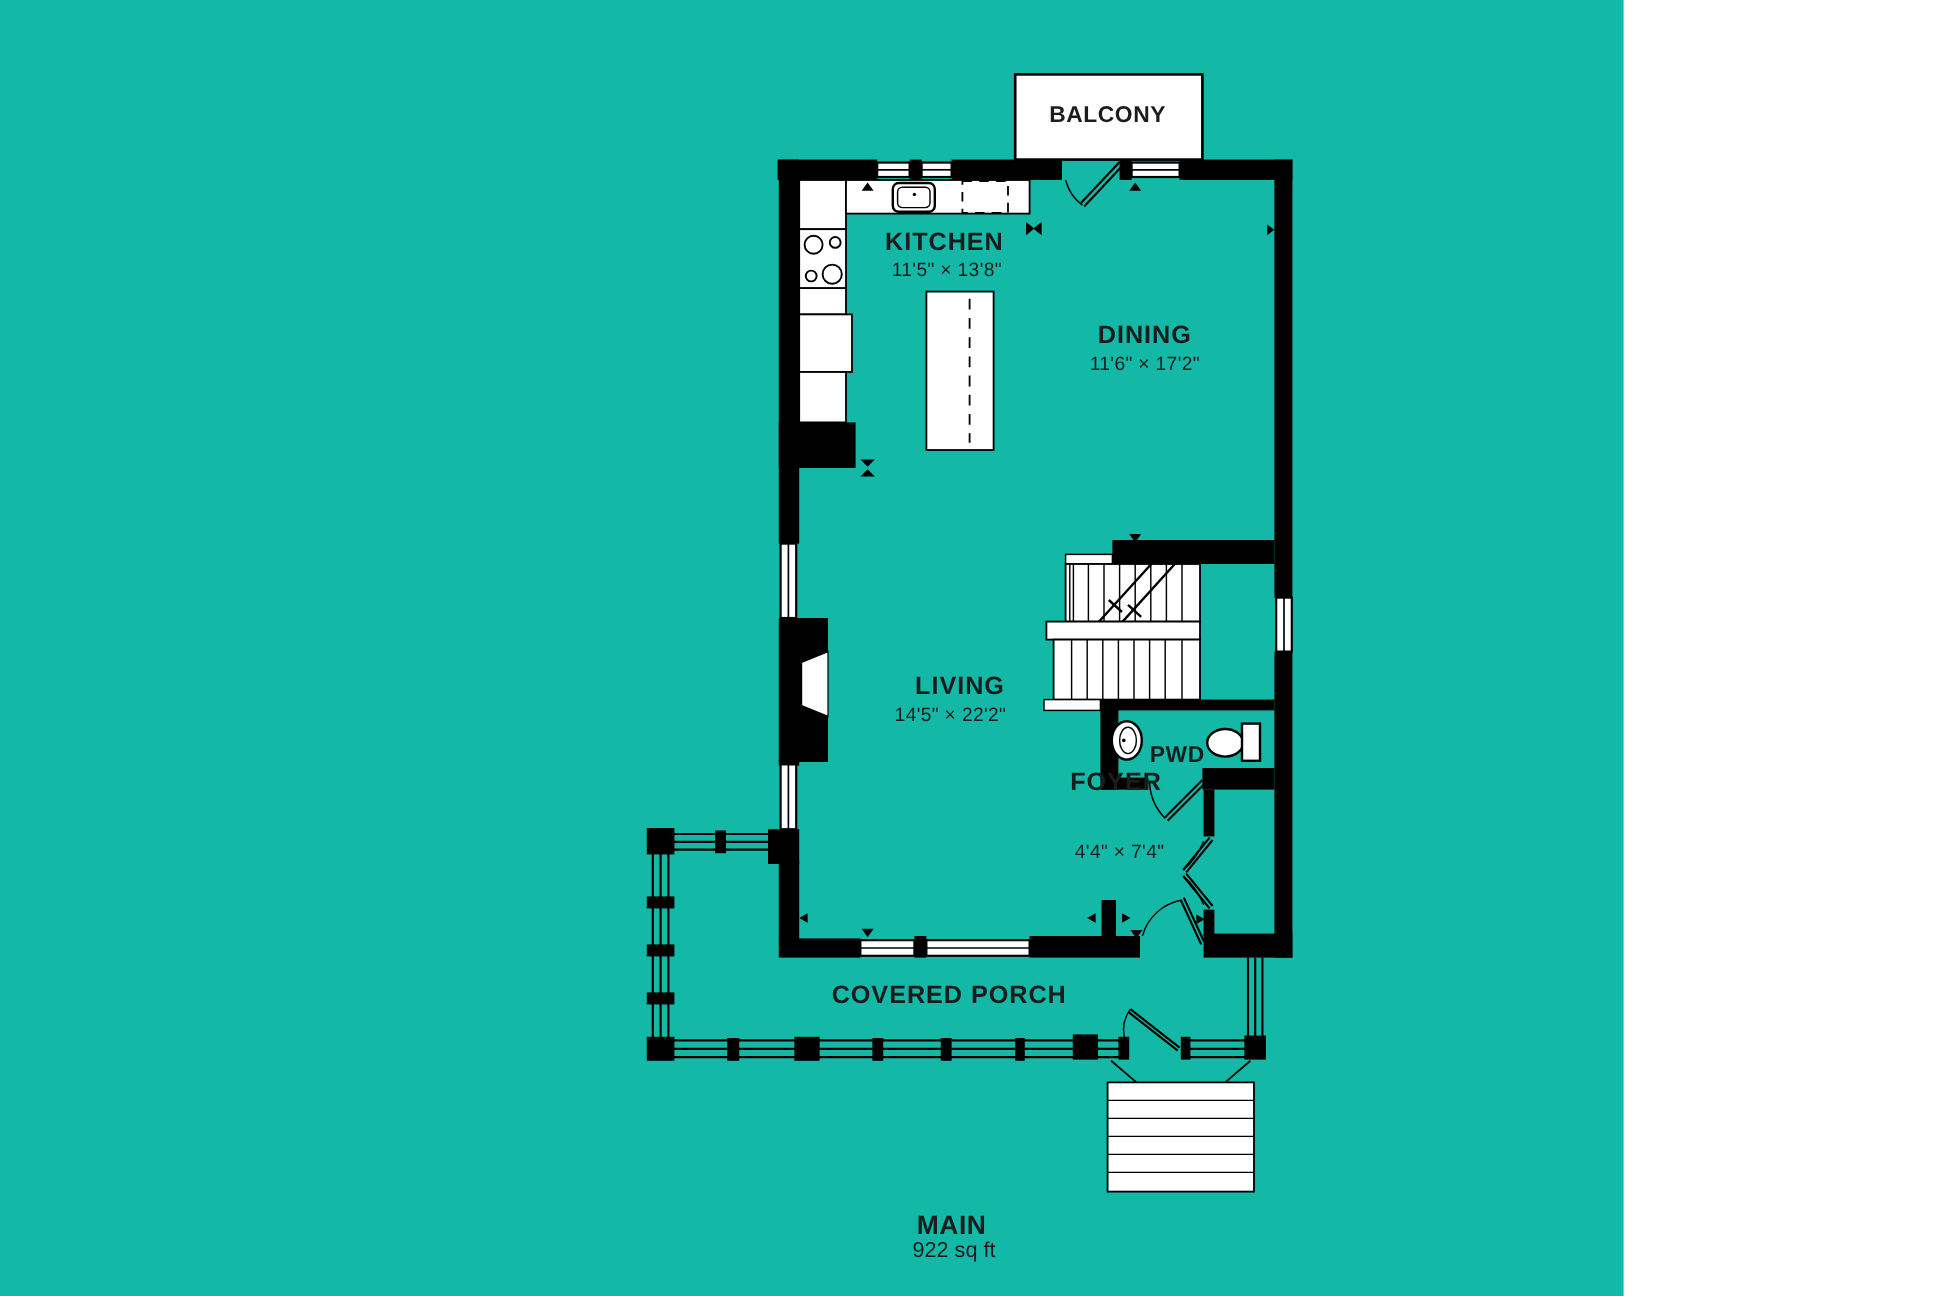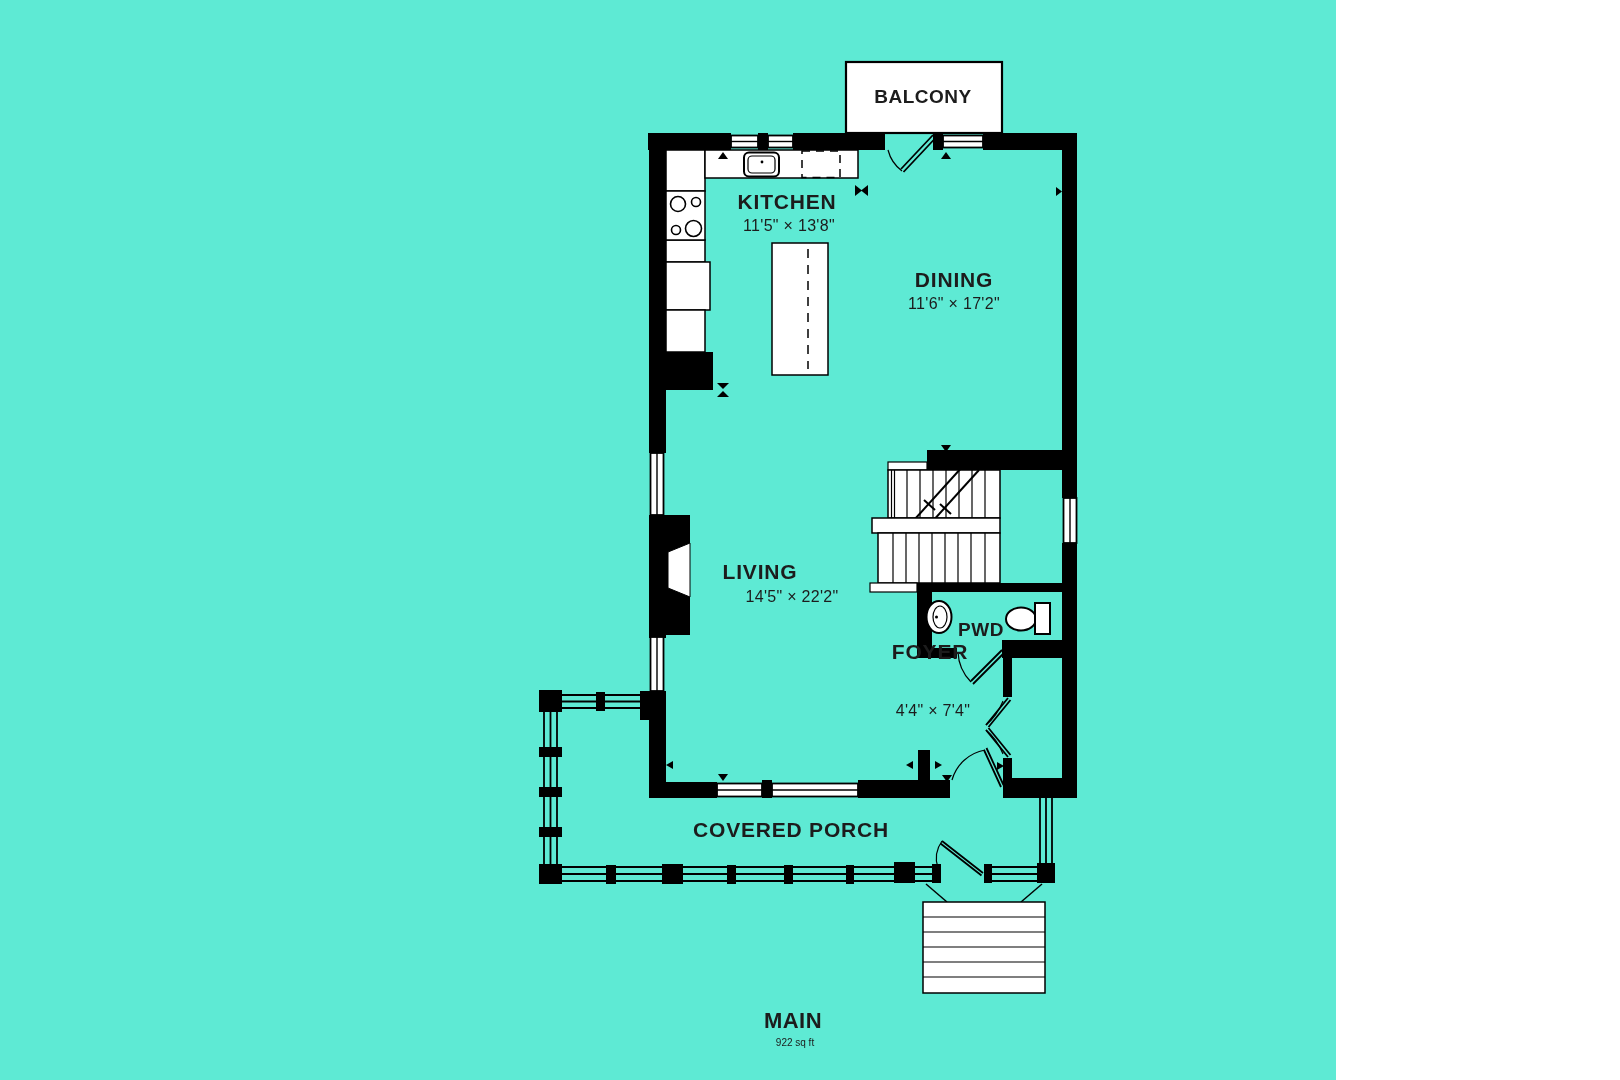--- a/index.html
+++ b/index.html
@@ -1,24 +1,24 @@
 <!DOCTYPE html>
 <html><head>
 <meta charset="utf-8">
 <style>
   html,body{margin:0;padding:0;background:#ffffff;}
-  .canvas{position:relative;width:1336px;height:1080px;background:#5eead4;overflow:hidden;
-          font-family:"Liberation Sans","DejaVu Sans",sans-serif;}
+  .canvas{position:relative;width:1336px;height:1080px;background:#14b8a6;overflow:hidden;
+          font-family:"Liberation Sans","DejaVu Sans",sans-serif;padding-left:17px;}
   svg{position:absolute;left:0;top:0;}
   .lbl{position:absolute;transform:translate(-50%,-50%);color:#1c1c1c;white-space:nowrap;text-align:center;}
   .room{font-size:21px;font-weight:600;letter-spacing:0.8px;}
   .dims{font-size:16px;font-weight:400;letter-spacing:0.3px;}
   .small-room{font-size:19px;font-weight:600;letter-spacing:0.5px;}
   .floor{font-size:22px;font-weight:600;letter-spacing:0.5px;}
-  .area{font-size:10px;font-weight:400;}
+  .area{font-size:18px;font-weight:400;}
 </style>
 </head>
 <body>
 
 <div class="canvas">
 
 <svg width="1620" height="1080" viewBox="0 0 1620 1080">
 
   <rect x="846" y="62" width="156" height="71" fill="#fff" stroke="#000" stroke-width="2.2"></rect>
 
@@ -244,21 +244,21 @@
     <polygon points="942,775 952,775 947,782"></polygon>
     <polygon points="997,762 997,770 1004,766"></polygon>
   </g>
 </svg>
 
 <div class="lbl small-room" style="left:923px;top:97px;">BALCONY</div>
 <div class="lbl room" style="left:787px;top:202px;">KITCHEN</div>
 <div class="lbl dims" style="left:789px;top:226px;">11'5" × 13'8"</div>
 <div class="lbl room" style="left:954px;top:280px;">DINING</div>
 <div class="lbl dims" style="left:954px;top:304px;">11'6" × 17'2"</div>
-<div class="lbl room" style="left:760px;top:572px;">LIVING</div>
+<div class="lbl room" style="left:800px;top:572px;">LIVING</div>
 <div class="lbl dims" style="left:792px;top:597px;">14'5" × 22'2"</div>
 <div class="lbl small-room" style="left:981px;top:616px;margin-top:14px;">PWD</div>
 <div class="lbl room" style="left:930px;top:652px;">FOYER</div>
 <div class="lbl dims" style="left:933px;top:711px;">4'4" × 7'4"</div>
 <div class="lbl room" style="left:791px;top:830px;">COVERED PORCH</div>
 <div class="lbl floor" style="left:793px;top:1021px;">MAIN</div>
 <div class="lbl area" style="left:795px;top:1042px;">922 sq ft</div>
 
 </div>
 

